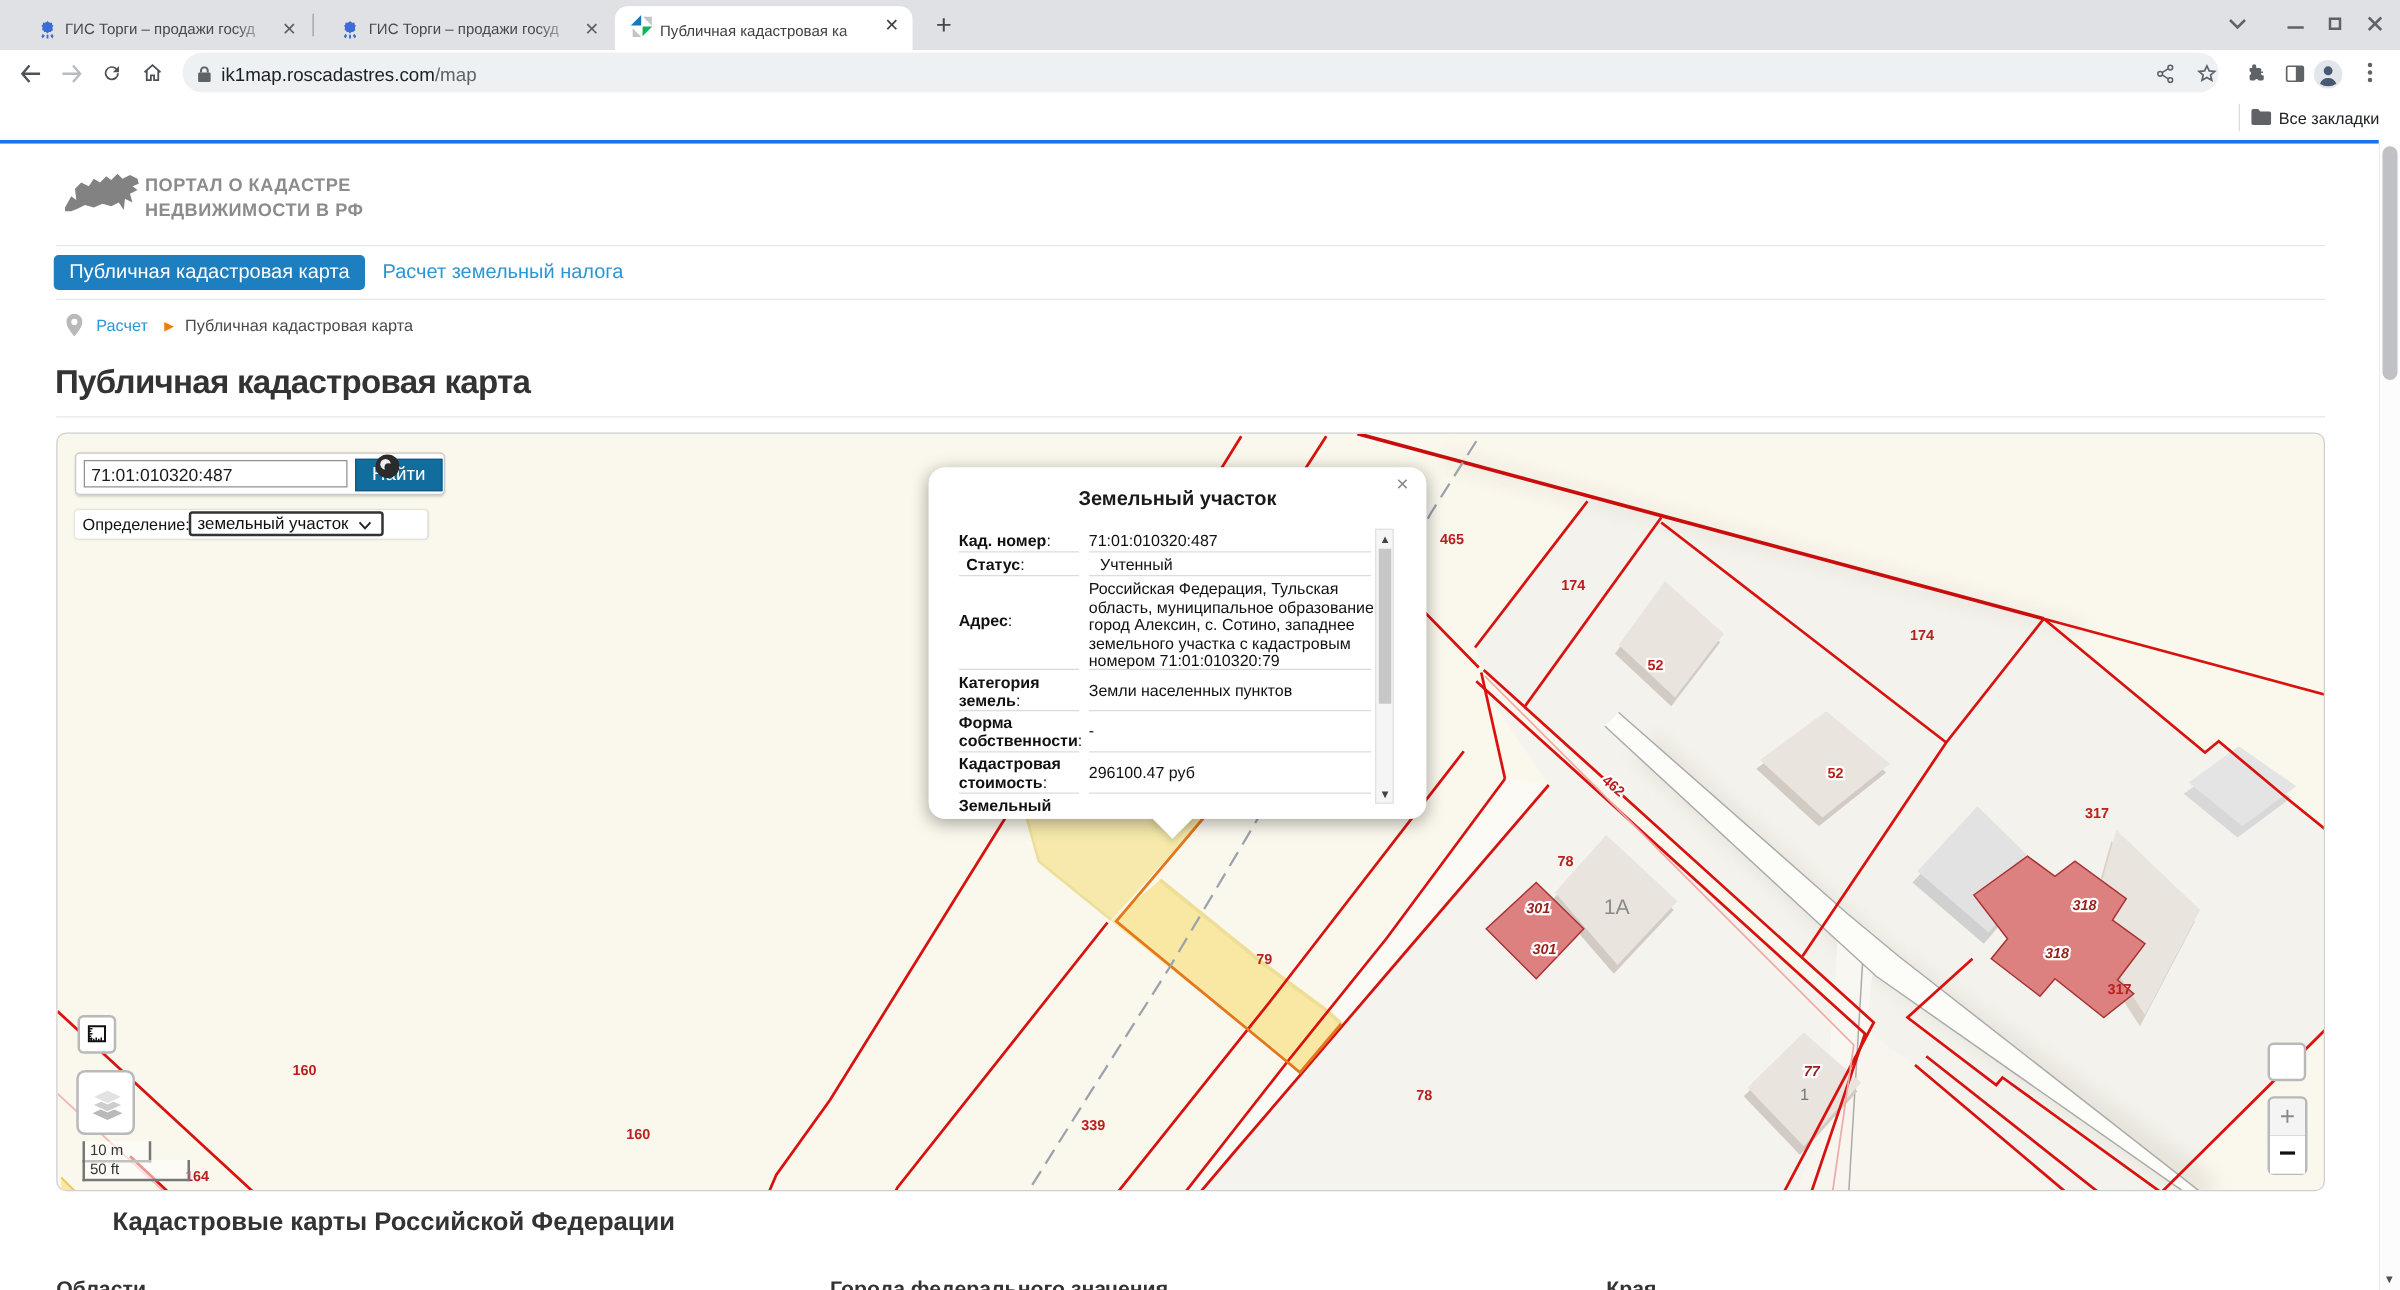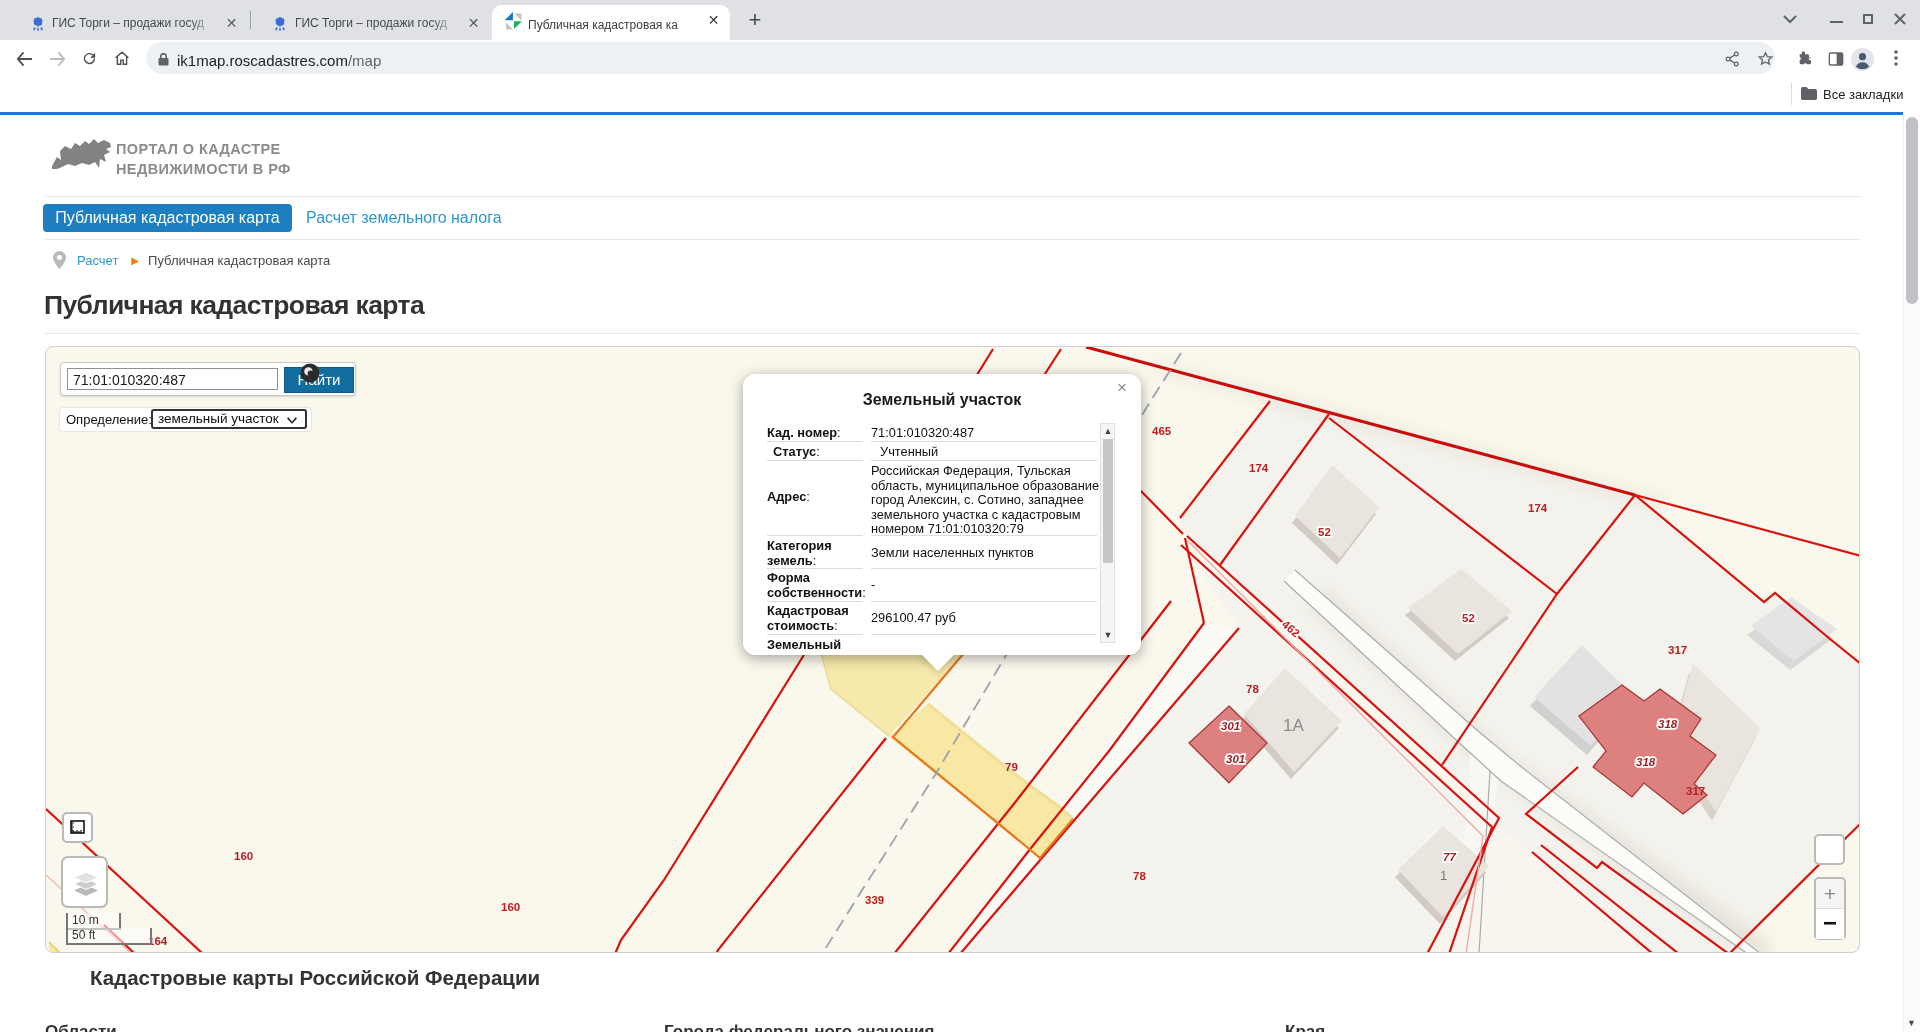--- a/index.html
+++ b/index.html
@@ -41,21 +41,21 @@
      border:1px solid #cfcfcf; border-radius:8px; overflow:hidden; }
   h2#subtitle { position:absolute; left:45px; top:966px; font-size:20.5px; font-weight:bold; color:#333;margin-left:45px; }
   .colhead { position:absolute; top:1022px; font-size:17px; font-weight:bold; color:#333; }
   
   #searchbox { position:absolute; left:14px; top:15px; width:296px; height:34px; background:#fff;
      border:1px solid #c9c9c9; border-radius:4px; box-shadow:0 1px 2px rgba(0,0,0,0.15); }
   #searchinput { position:absolute; left:6px; top:5px; width:211px; height:22px; background:#fff;
      border:1px solid #919191; font-size:14px; color:#1a1a1a; line-height:22px; padding-left:5px; }
   #searchbtn { position:absolute; left:223px; top:4px; width:70px; height:26px; background:#116d9e;
      border:1px solid #0c5a85; color:#fff; font-size:15px; text-align:center; line-height:24px; }
-  #defbox { position:absolute; left:14px; top:61px; width:251px; height:23px; background:#fff;
+  #defbox { position:absolute; left:14px; top:61px; width:282px; height:23px; background:#fff;
      border-radius:3px; font-size:13px; color:#111; line-height:23px; padding-left:6px;
      box-shadow:0 0 2px rgba(0,0,0,0.25); }
   #defsel { position:absolute; left:91px; top:1px; width:156px; height:20px; border:2px solid #333;
      border-radius:3px; background:#fff; line-height:16px; padding-left:5px; font-size:13.5px; }
   
   .lbtn { position:absolute; background:#fff; border:2px solid #b9b9b9; border-radius:5px; }
   #zoomctl { position:absolute; left:1768px; top:530px; width:32px; height:63px; background:#fff;
      border:2px solid #b9b9b9; border-radius:5px; }
   #zoomctl .plus { position:absolute; left:0; top:0; width:28px; height:30px; background:#f4f4f4;
      color:#8a8a8a; font-size:21px; text-align:center; line-height:30px; border-bottom:1px solid #ddd; border-radius:4px 4px 0 0;}
@@ -182,21 +182,21 @@
     <div style="position:absolute; left:3px; bottom:4px; font-size:9px; color:#505050">▼</div>
   </div>
 <div id="page"></div>
 
 <svg class="abs" style="left:49px; top:135px" width="63" height="46" viewBox="0 0 63 46">
   <path fill="#828282" d="M3 31 L8 22 L12 25 L11 16 L16 11 L22 14 L26 8 L31 11 L36 6 L40 9 L45 4 L49 8 L55 5 L61 8 L62 12 L57 14 L61 17 L55 20 L57 27 L51 24 L50 33 L46 27 L40 30 L33 28 L26 31 L19 29 L13 32 L8 34 L3 34 Z"></path>
 </svg>
 <div id="logotext">ПОРТАЛ О КАДАСТРЕ<br>НЕДВИЖИМОСТИ В РФ</div>
 <div class="hr" style="top:196px"></div>
 <div id="navpill">Публичная кадастровая карта</div>
-<div id="navlink">Расчет земельного налога</div>
+<div id="navlink">Расчет земельный налога</div>
 <div class="hr" style="top:239px"></div>
 <svg class="abs" style="left:53px; top:251px" width="13" height="18" viewBox="0 0 13 18">
     <path fill="#b9b9b9" d="M6.5 0A6.5 6.5 0 0 0 0 6.5C0 11 6.5 18 6.5 18S13 11 13 6.5A6.5 6.5 0 0 0 6.5 0zm0 9a2.5 2.5 0 1 1 0-5 2.5 2.5 0 0 1 0 5z"></path>
   </svg>
 <div id="crumbs"><span style="color:#2b98d5">Расчет</span><span style="color:#f07d00; font-size:10px; padding:0 9px 0 13px; position:relative; top:-1px">▶</span>Публичная кадастровая карта</div>
 <h1 id="bigtitle">Публичная кадастровая карта</h1>
 <div class="hr" style="top:333px"></div>
 <div id="map">
 <svg id="mapsvg" width="1815" height="607" viewBox="0 0 1815 607">
 

